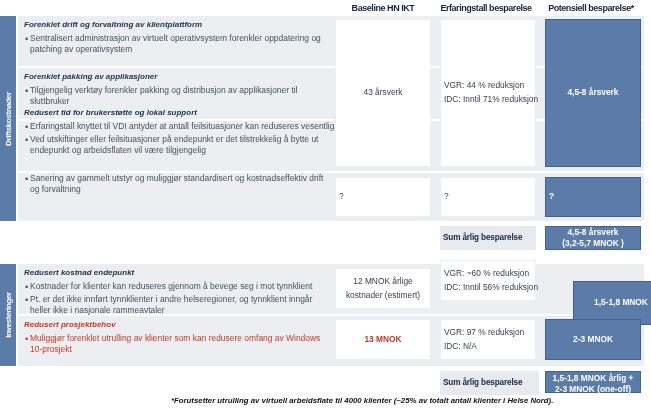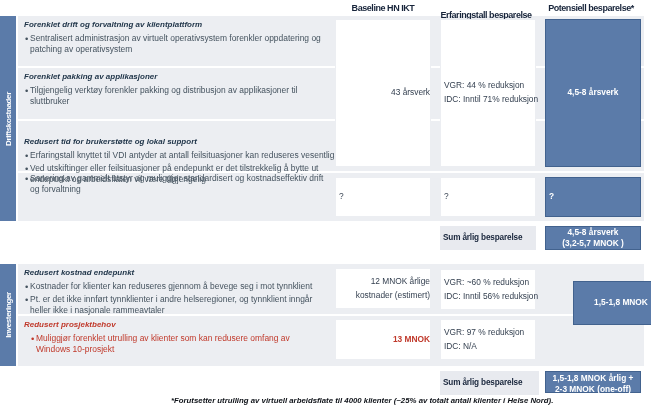--- a/index.html
+++ b/index.html
@@ -24,27 +24,27 @@
   .desc{position:absolute;left:18px;width:317px;background:transparent;
         box-sizing:border-box;overflow:visible;}
   .desc .h{font-size:8px;font-weight:bold;color:#22374b;
            margin:0;padding:4px 6px 3px 6px;line-height:1.2;font-style:italic;}
   .desc ul{margin:0;padding:0 0 3px 6px;list-style:none;width:308px;box-sizing:border-box;}
   .desc.wide ul{width:322px;}
   .desc li{font-size:8.45px;color:#45535f;line-height:1.36;
            position:relative;padding-left:6px;margin-bottom:1.5px;}
   .desc li:before{content:"\2022";position:absolute;left:1px;top:0px;font-size:9.5px;}
   .desc.red .h{color:#c0392b;}
-  .desc.red li{color:#c0392b;margin-left:6px;}
+  .desc.red li{color:#c0392b;}
 
   
   .cell{position:absolute;box-sizing:border-box;display:flex;
         flex-direction:column;justify-content:center;}
   .cell .ln{white-space:nowrap;}
-  .white{background:#ffffff;border:1px solid #eceef2;align-items:flex-end;
+  .white{background:#ffffff;border:1px solid #eceef2;align-items:center;
          text-align:center;font-size:8.35px;color:#333f4f;}
   .white.lft{align-items:flex-start;text-align:left;padding-left:3px;}
   .greyband{position:absolute;background:#eceef2;}
   .blue{background:#5b7ba9;border:1px solid #42628e;color:#ffffff;
         align-items:center;text-align:center;font-size:8.35px;font-weight:bold;}
   .blue.lft{align-items:flex-start;text-align:left;padding-left:3px;}
   .sumlabel{background:#e8eaef;align-items:flex-start;text-align:left;
             padding-left:3px;
             font-size:8.2px;font-weight:bold;color:#17243a;letter-spacing:-0.15px;}
   .ln{line-height:1.63;}
@@ -61,42 +61,42 @@
 <div class="wrap">
 
   <div class="greyband" style="left:18px;top:16px;width:626px;height:50px;"></div>
   <div class="greyband" style="left:18px;top:68px;width:626px;height:51px;"></div>
   <div class="greyband" style="left:18px;top:121px;width:626px;height:50px;"></div>
   <div class="greyband" style="left:18px;top:173px;width:626px;height:48px;"></div>
   <div class="greyband" style="left:18px;top:264px;width:626px;height:50px;"></div>
   <div class="greyband" style="left:18px;top:316px;width:626px;height:50px;"></div>
 
   <div class="colhead" style="left:335px;width:96px;">Baseline HN IKT</div>
-  <div class="colhead" style="left:438px;width:96px;margin-top:7px;">Erfaringstall besparelse</div>
+  <div class="colhead" style="left:438px;width:96px;">Erfaringstall besparelse</div>
   <div class="colhead" style="left:546px;width:90px;white-space:nowrap;">Potensiell besparelse*</div>
 
   <div class="groupbar" style="top:16px;height:205px;">
     <span>Driftskostnader</span>
   </div>
 
   <div class="desc" style="top:16px;height:50px;">
     <div class="h">Forenklet drift og forvaltning av klientplattform</div>
     <ul>
       <li>Sentralisert administrasjon av virtuelt operativsystem forenkler oppdatering og patching av operativsystem</li>
     </ul>
   </div>
 
   <div class="desc" style="top:68px;height:51px;border-radius:6px;">
     <div class="h">Forenklet pakking av applikasjoner</div>
     <ul>
       <li>Tilgjengelig verktøy forenkler pakking og distribusjon av applikasjoner til sluttbruker</li>
     </ul>
   </div>
 
-  <div class="desc wide" style="top:133px;height:50px;">
+  <div class="desc wide" style="top:104px;height:50px;">
     <div class="h">Redusert tid for brukerstøtte og lokal support</div>
     <ul>
       <li>Erfaringstall knyttet til VDI antyder at antall feilsituasjoner kan reduseres vesentlig</li>
       <li>Ved utskiftinger eller feilsituasjoner på endepunkt er det tilstrekkelig å bytte ut endepunkt og arbeidsflaten vil være tilgjengelig</li>
     </ul>
   </div>
 
   <div class="desc" style="top:173px;height:48px;">
     <ul>
       <li>Sanering av gammelt utstyr og muliggjør standardisert og kostnadseffektiv drift og forvaltning</li>
@@ -153,31 +153,34 @@
   </div>
 
   <div class="cell white" style="left:335px;top:268px;width:96px;height:41px;">
     <div class="ln">12 MNOK årlige</div>
     <div class="ln">kostnader (estimert)</div>
   </div>
   <div class="cell white" style="left:335px;top:319px;width:96px;height:41px;">
     <div class="ln red">13 MNOK</div>
   </div>
 
-  <div class="cell white lft" style="left:440px;top:269px;width:96px;height:41px;">
+  <div class="cell white lft" style="left:440px;top:260px;width:96px;height:41px;">
     <div class="ln">VGR: ~60 % reduksjon</div>
     <div class="ln">IDC: Inntil 56% reduksjon</div>
   </div>
   <div class="cell white lft" style="left:440px;top:319px;width:96px;height:41px;">
     <div class="ln">VGR: 97 % reduksjon</div>
     <div class="ln">IDC: N/A</div>
   </div>
 
   <div class="cell blue" style="left:545px;top:281px;width:96px;height:44px;margin-left:28px;">
     <div class="ln">1,5-1,8 MNOK</div>
+  </div>
+  <div class="cell blue" style="left:545px;top:319px;width:96px;height:41px;">
+    <div class="ln">2-3 MNOK</div>
   </div>
 
   <div class="cell sumlabel" style="left:440px;top:371px;width:99px;height:24px;">
     <div class="ln">Sum årlig besparelse</div>
   </div>
   <div class="cell blue tight shift" style="left:545px;top:371px;width:96px;height:22px;">
     <div class="ln">1,5-1,8 MNOK årlig +</div>
     <div class="ln">2-3 MNOK (one-off)</div>
   </div>
 

